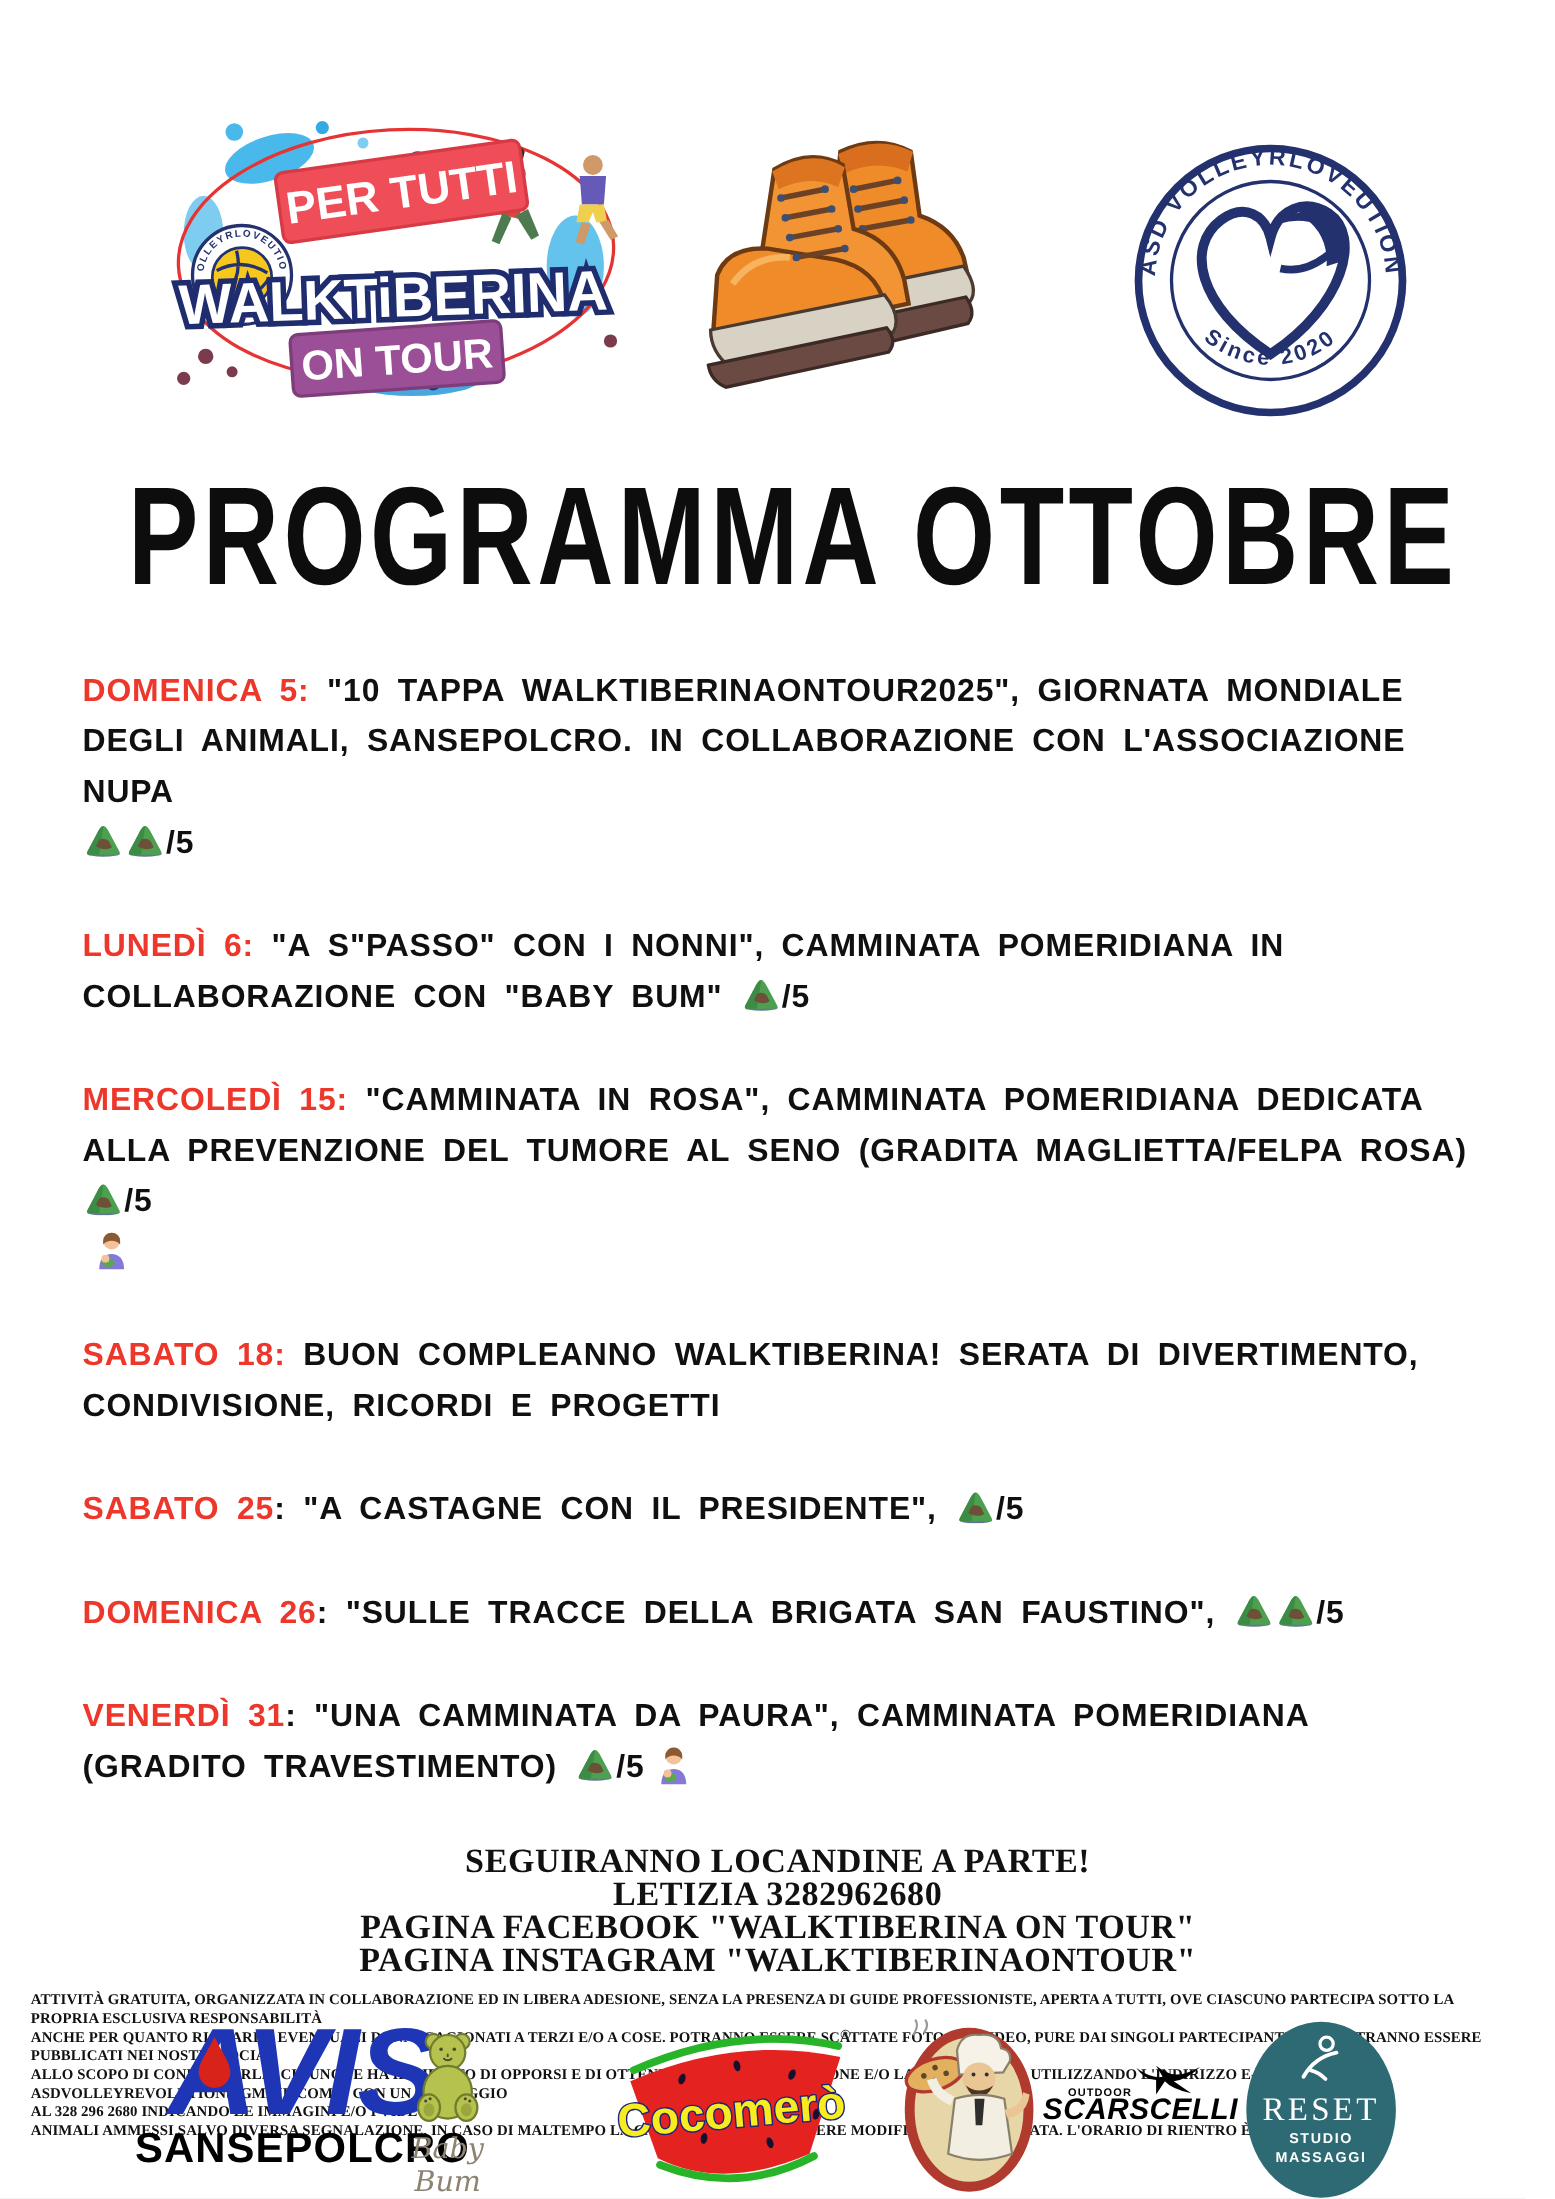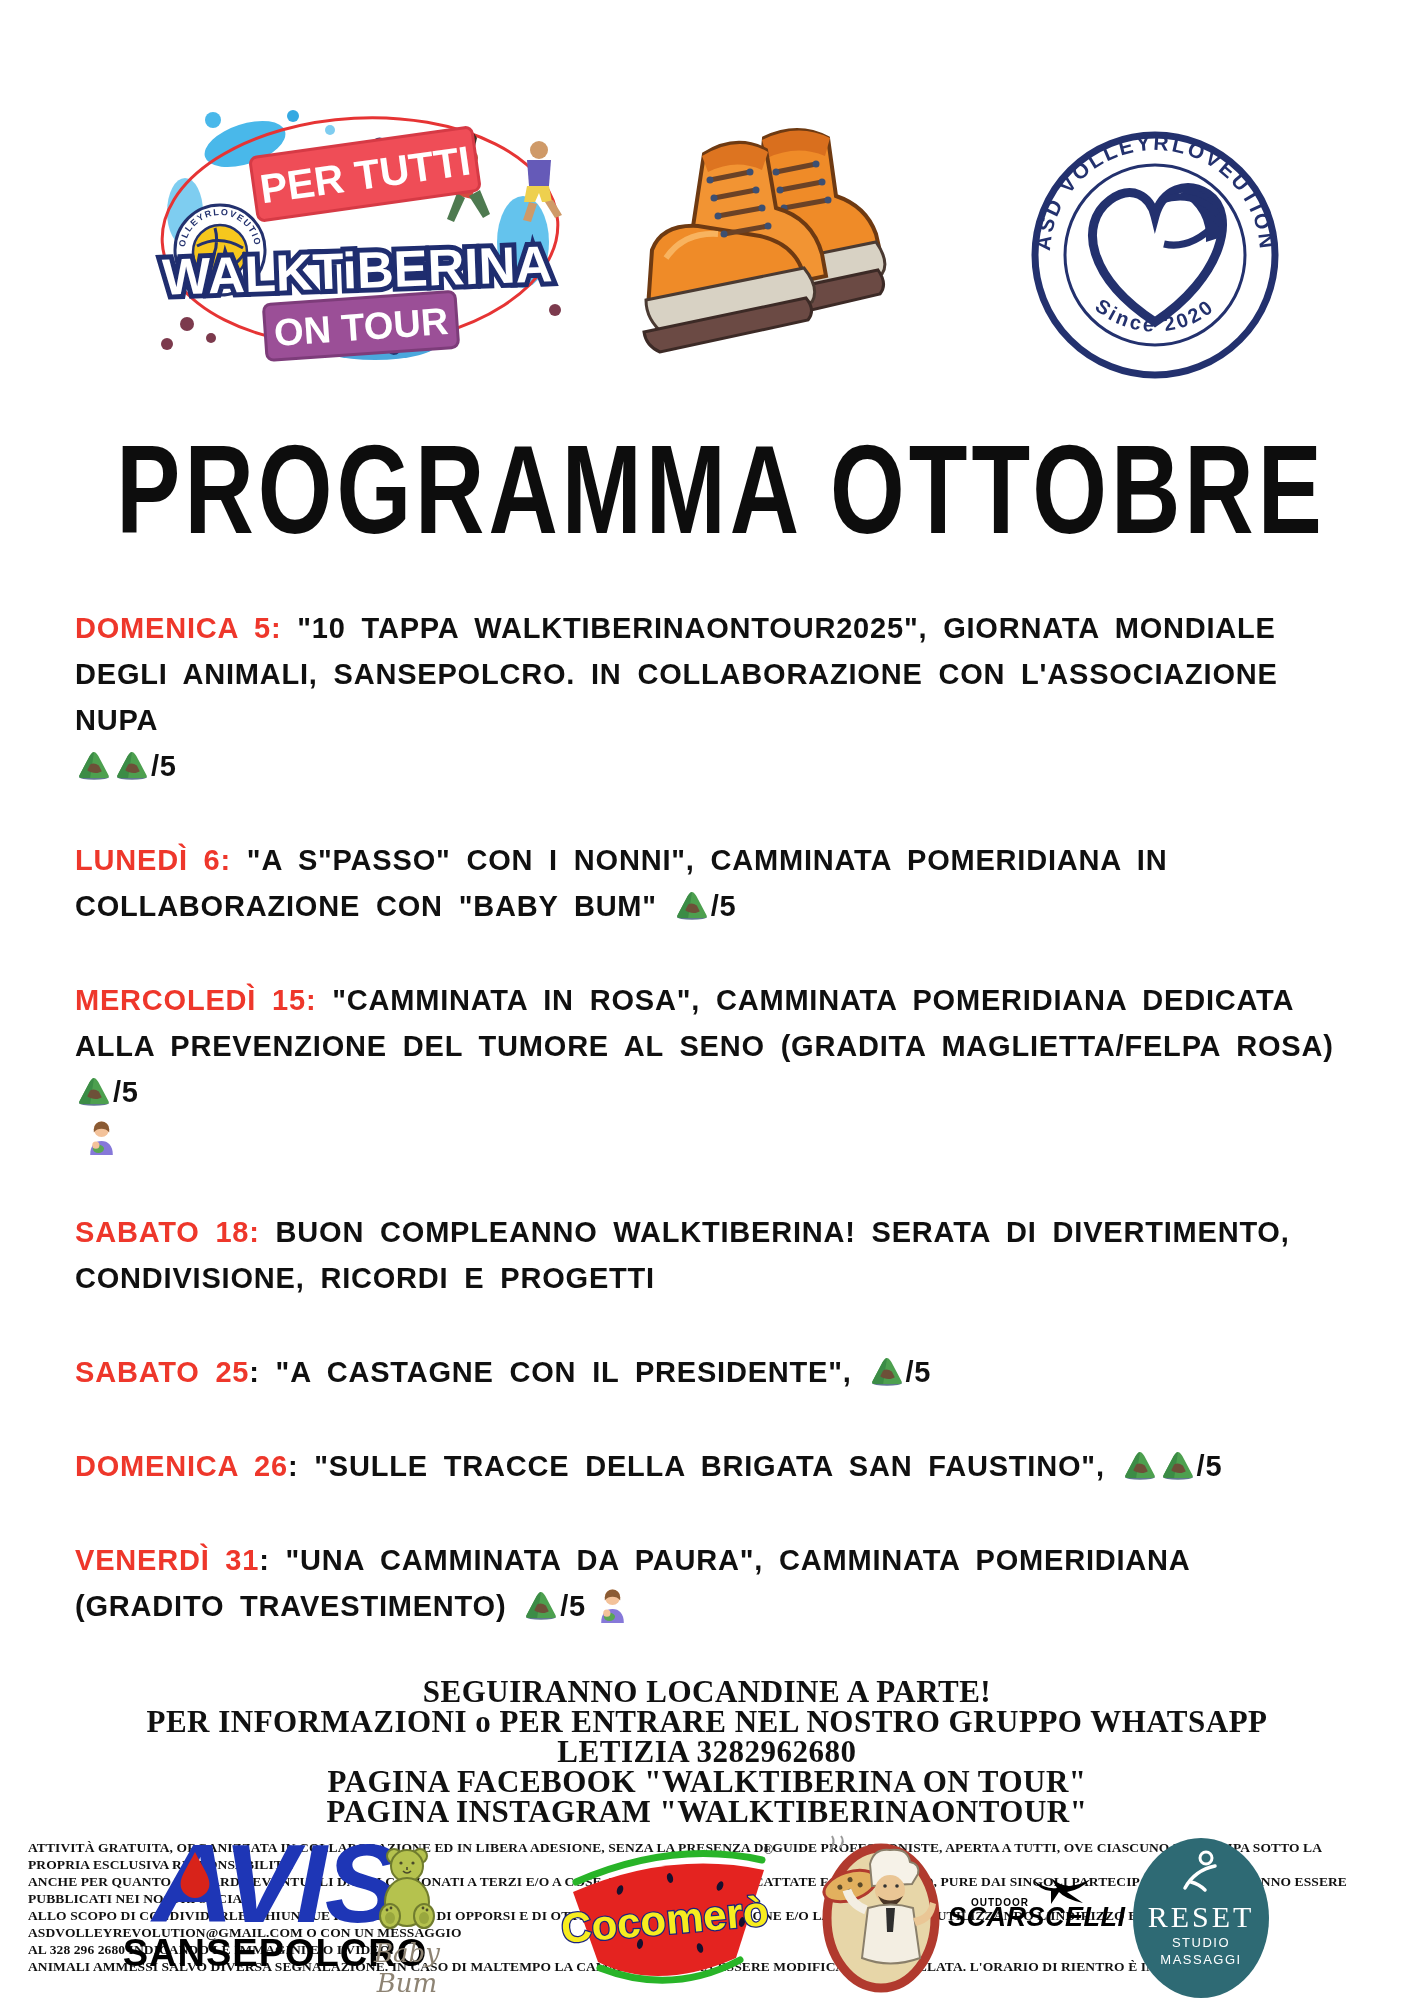--- a/index.html
+++ b/index.html
@@ -39,21 +39,21 @@
   .sp-baby{left:342px;top:6px;width:130px;text-align:center;}
   .bb-text{font-family:"DejaVu Serif",serif;font-style:italic;font-size:26px;color:#8d8373;margin-top:2px;}
   .sp-coco{left:560px;top:0;width:220px;}
   .sp-pizza{left:818px;top:-4px;width:122px;}
   .sp-scar{left:948px;top:34px;width:170px;text-align:center;color:#000;}
   .scar-top{display:flex;align-items:flex-end;justify-content:center;gap:2px;font-weight:bold;font-size:10px;letter-spacing:1px;}
   .scar-name{font-style:italic;font-weight:bold;font-size:27px;letter-spacing:0.5px;margin-top:-6px;}
   .sp-reset{left:1133px;top:0;width:136px;height:160px;background:#2e6a74;border-radius:50%;
     color:#fff;text-align:center;font-family:"Liberation Serif",serif;}
   .reset-name{font-size:30px;letter-spacing:3px;margin-top:2px;}
-  .reset-sub{font-family:"Liberation Sans",sans-serif;font-weight:normal;font-size:13px;letter-spacing:1.5px;line-height:17px;}
+  .reset-sub{font-family:"Liberation Sans",sans-serif;font-weight:bold;font-size:13px;letter-spacing:1.5px;line-height:17px;}
 </style>
 </head>
 <body>
 
 <div class="page">
 
   <div class="header">
 
     <svg class="logo-walk" viewBox="0 0 465 280">
       <ellipse cx="120" cy="52" rx="42" ry="20" fill="#49b8ea" transform="rotate(-18 120 52)"></ellipse>
@@ -252,21 +252,20 @@
             <path d="M8.5 10 a7.5 7.5 0 0 1 15 0 l0 3 c-2 -2.4 -4.5 -3.4 -7.5 -3.4 s-5.5 1 -7.5 3.4 Z" fill="#8a5a33"></path>
             <path d="M5 35 c0 -9 4.5 -13.5 11 -13.5 s11 4.5 11 13.5 Z" fill="#8678d9"></path>
             <ellipse cx="13" cy="29" rx="5.5" ry="4" fill="#59a653"></ellipse>
             <circle cx="10.5" cy="25.5" r="3.5" fill="#f3c29a"></circle>
           </svg></span>
     </p>
   </div>
 
   <div class="footer">
     <div>SEGUIRANNO LOCANDINE A PARTE!</div>
-    <div>PER INFORMAZIONI o PER ENTRARE NEL NOSTRO GRUPPO WHATSAPP</div>
     <div>LETIZIA 3282962680</div>
     <div>PAGINA FACEBOOK "WALKTIBERINA ON TOUR"</div>
     <div>PAGINA INSTAGRAM "WALKTIBERINAONTOUR"</div>
   </div>
 
   <div class="disclaimer">
     <div>ATTIVITÀ GRATUITA,  ORGANIZZATA IN COLLABORAZIONE ED IN LIBERA ADESIONE, SENZA LA PRESENZA DI GUIDE PROFESSIONISTE, APERTA A TUTTI, OVE CIASCUNO PARTECIPA SOTTO LA PROPRIA ESCLUSIVA RESPONSABILITÀ</div>
     <div>ANCHE PER QUANTO RIGUARDA EVENTUALI DANNI CAGIONATI A TERZI E/O A COSE. POTRANNO ESSERE SCATTATE FOTO E/O VIDEO, PURE DAI SINGOLI PARTECIPANTI, CHE POTRANNO ESSERE PUBBLICATI NEI NOSTRI SOCIAL</div>
     <div>ALLO SCOPO DI CONDIVIDERLE: CHIUNQUE HA IL DIRITTO DI OPPORSI E DI OTTENERNE LA CANCELLAZIONE E/O LA DISTRUZIONE, UTILIZZANDO L'INDIRIZZO E-MAIL ASDVOLLEYREVOLUTION@GMAIL.COM O CON UN MESSAGGIO</div>
     <div>AL 328 296 2680 INDICANDO LE IMMAGINI E/O I VIDEO.</div>

